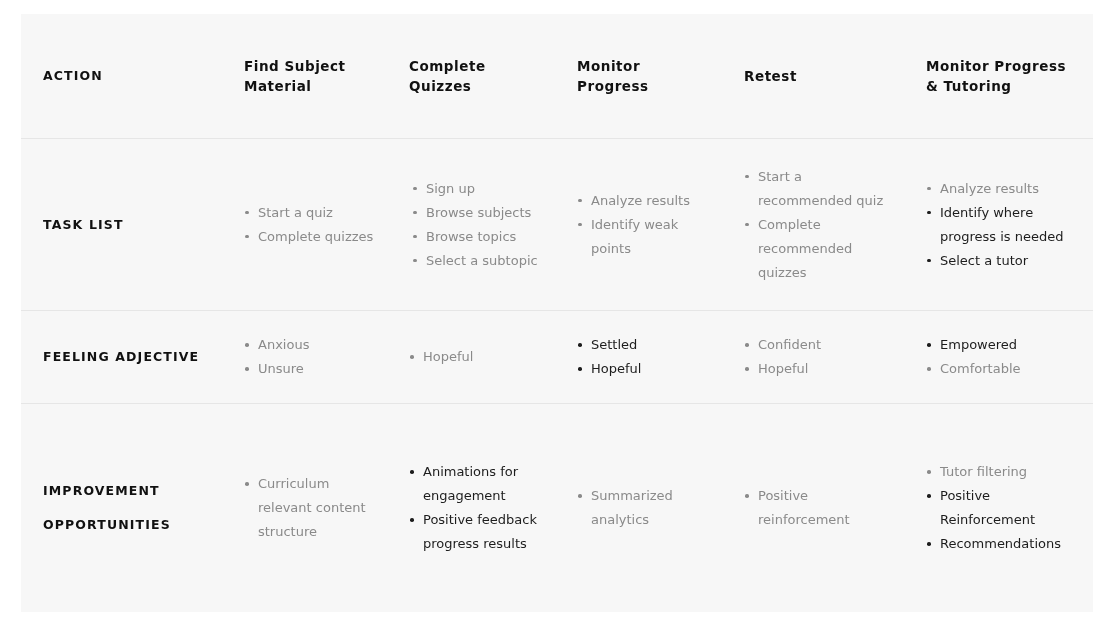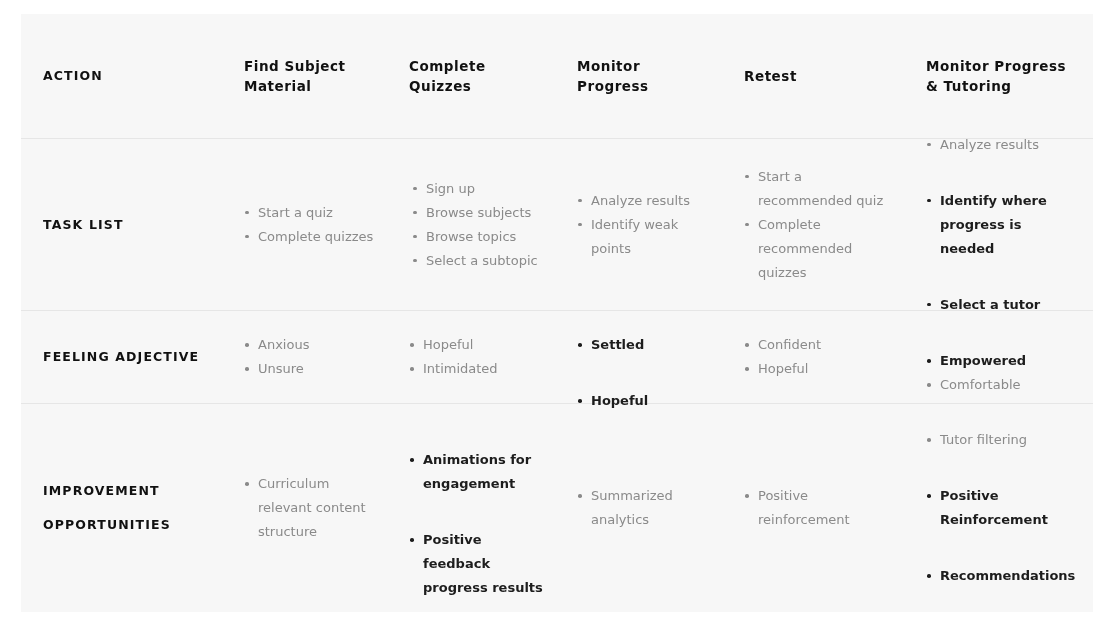--- a/index.html
+++ b/index.html
@@ -104,22 +104,21 @@
     position: absolute;
     left: 1px;
     top: 10px;
     width: 3.5px;
     height: 3.5px;
     border-radius: 50%;
     background: currentColor;
   }
   ul.cell-list li.emph {
     color: #1d1d1d;
-    font-weight: 700;
-    margin-top: 32px;
+    font-weight: 400;
   }
 </style>
 </head>
 <body>
 
 <div class="journey-map">
 
   <div class="map-row header-row">
     <div class="col-stage">
       <div class="cell-inner">
@@ -215,21 +214,20 @@
         <ul class="cell-list">
             <li>Anxious</li>
             <li>Unsure</li>
           </ul>
       </div>
     </div>
     <div class="col-cell c2">
       <div class="cell-inner">
         <ul class="cell-list">
             <li>Hopeful</li>
-            <li>Intimidated</li>
           </ul>
       </div>
     </div>
     <div class="col-cell c3">
       <div class="cell-inner">
         <ul class="cell-list">
             <li class="emph">Settled</li>
             <li class="emph">Hopeful</li>
           </ul>
       </div>

